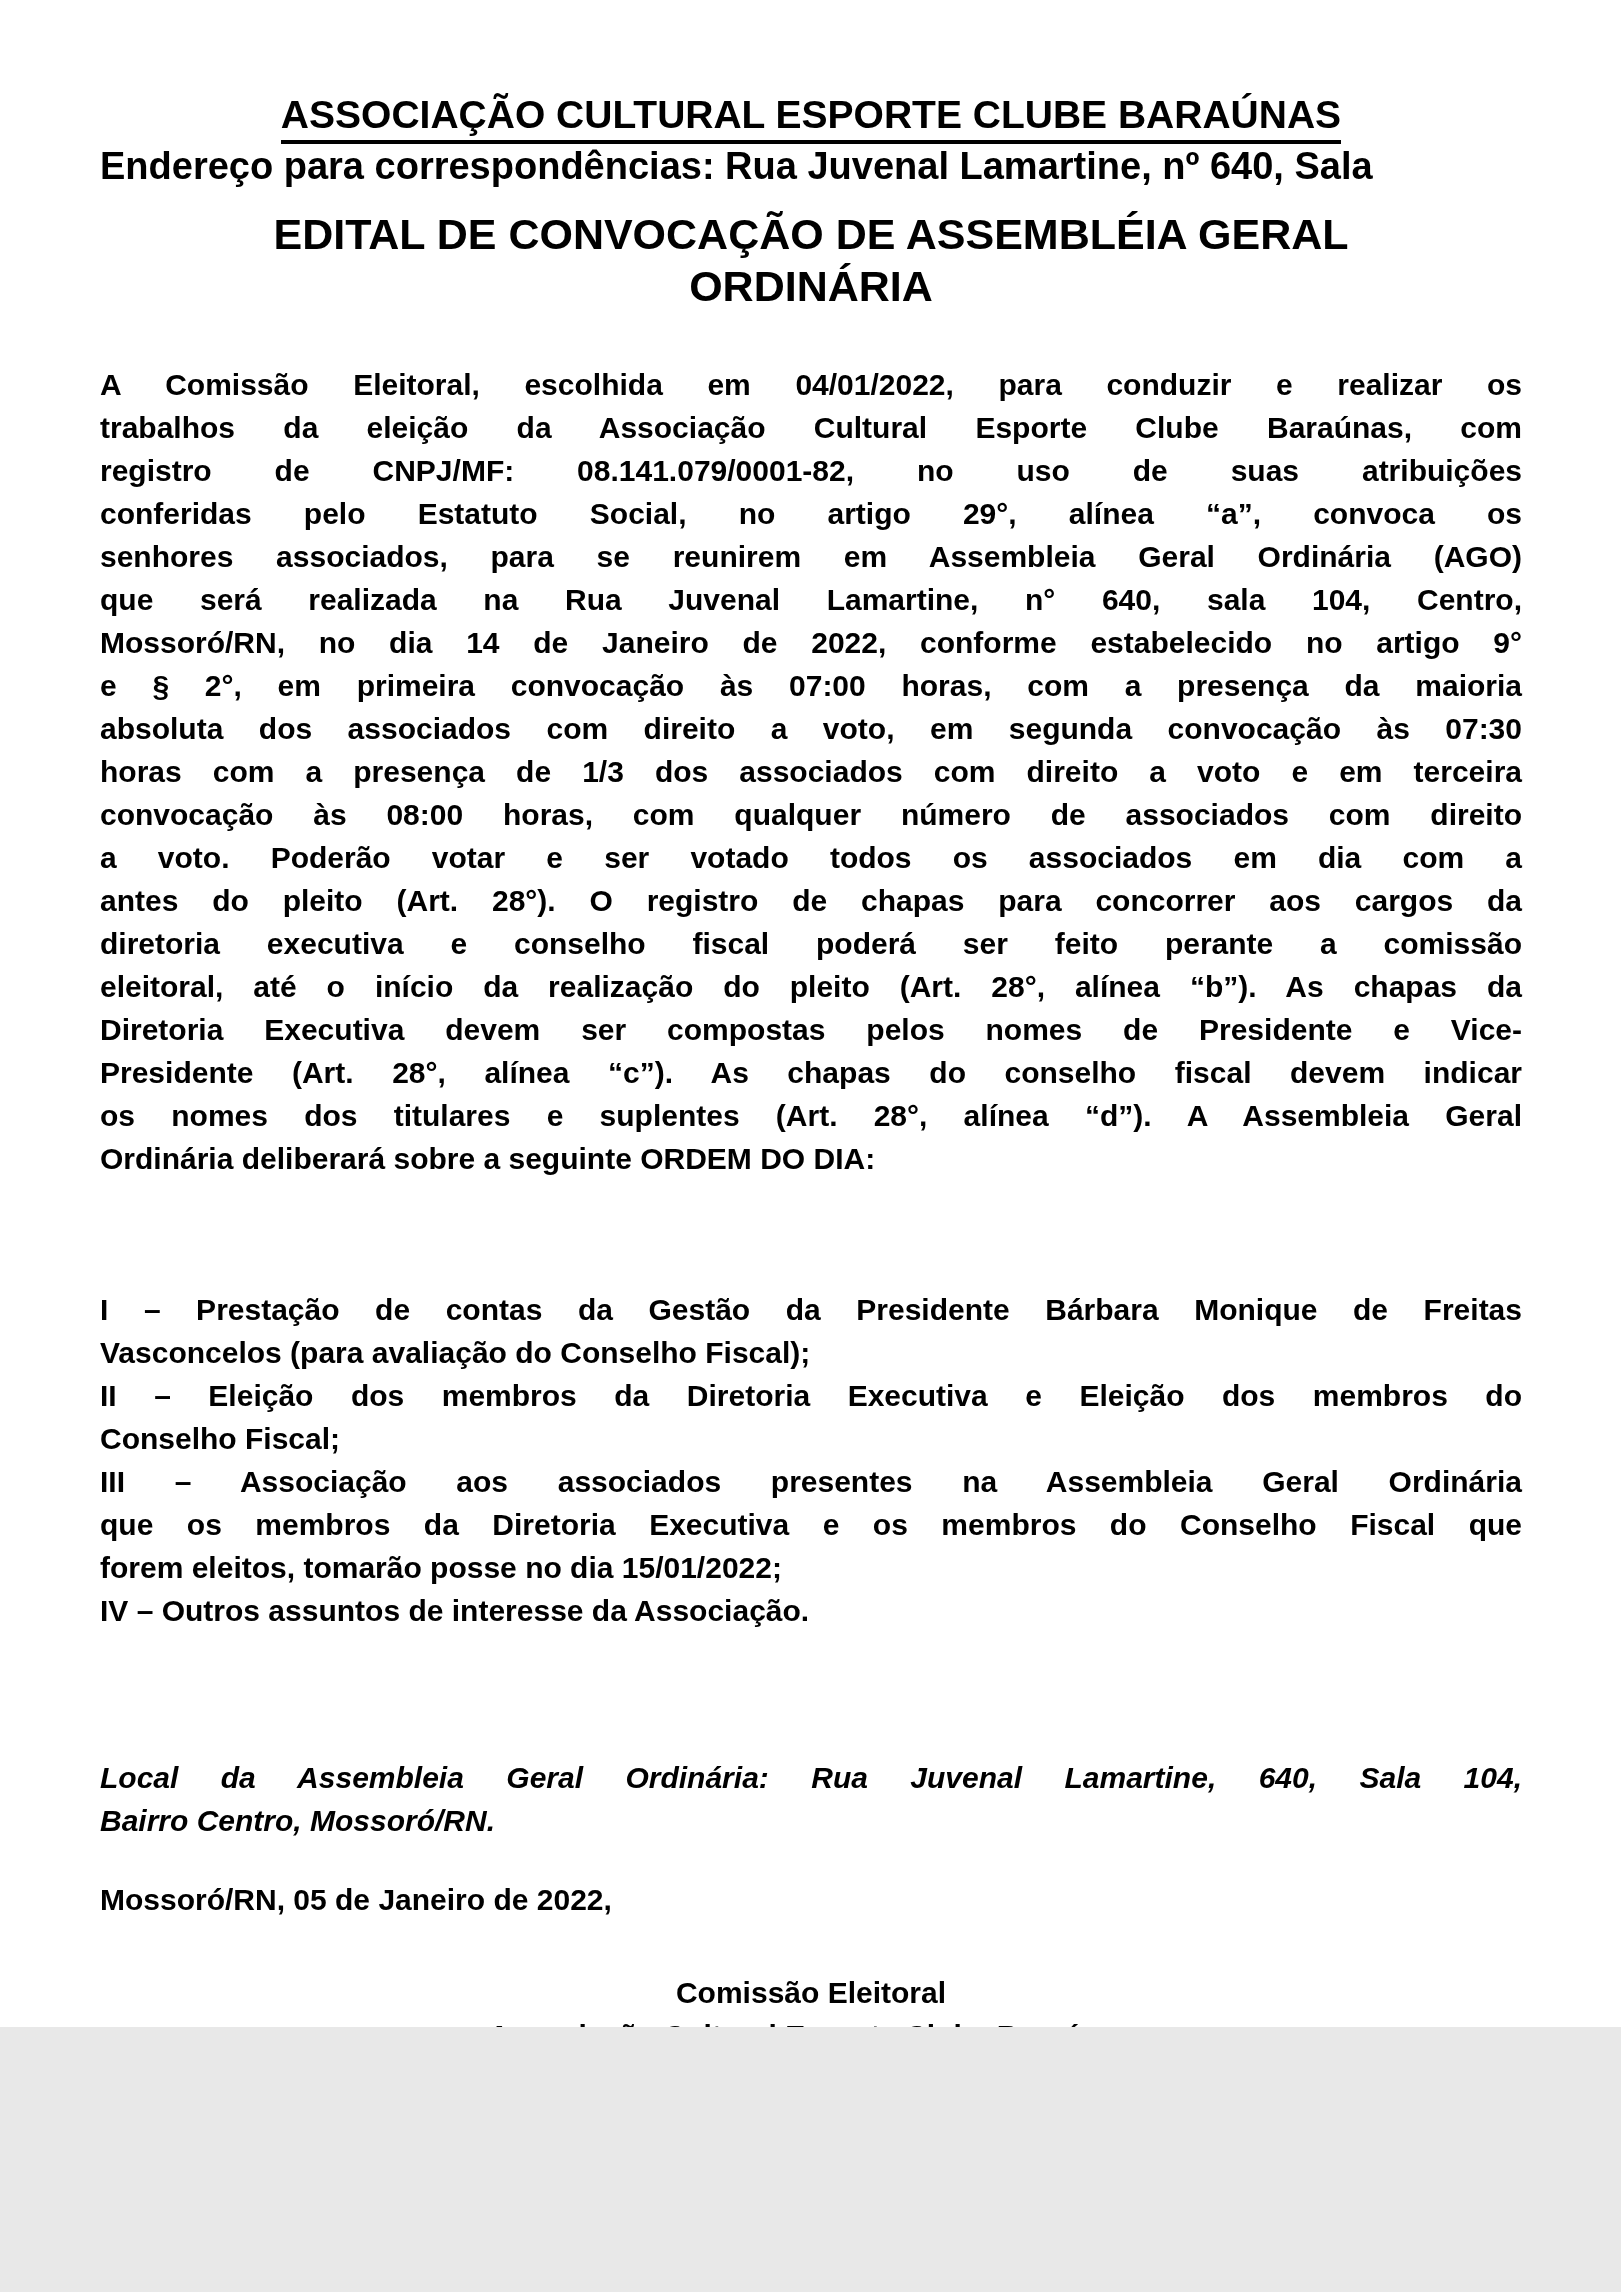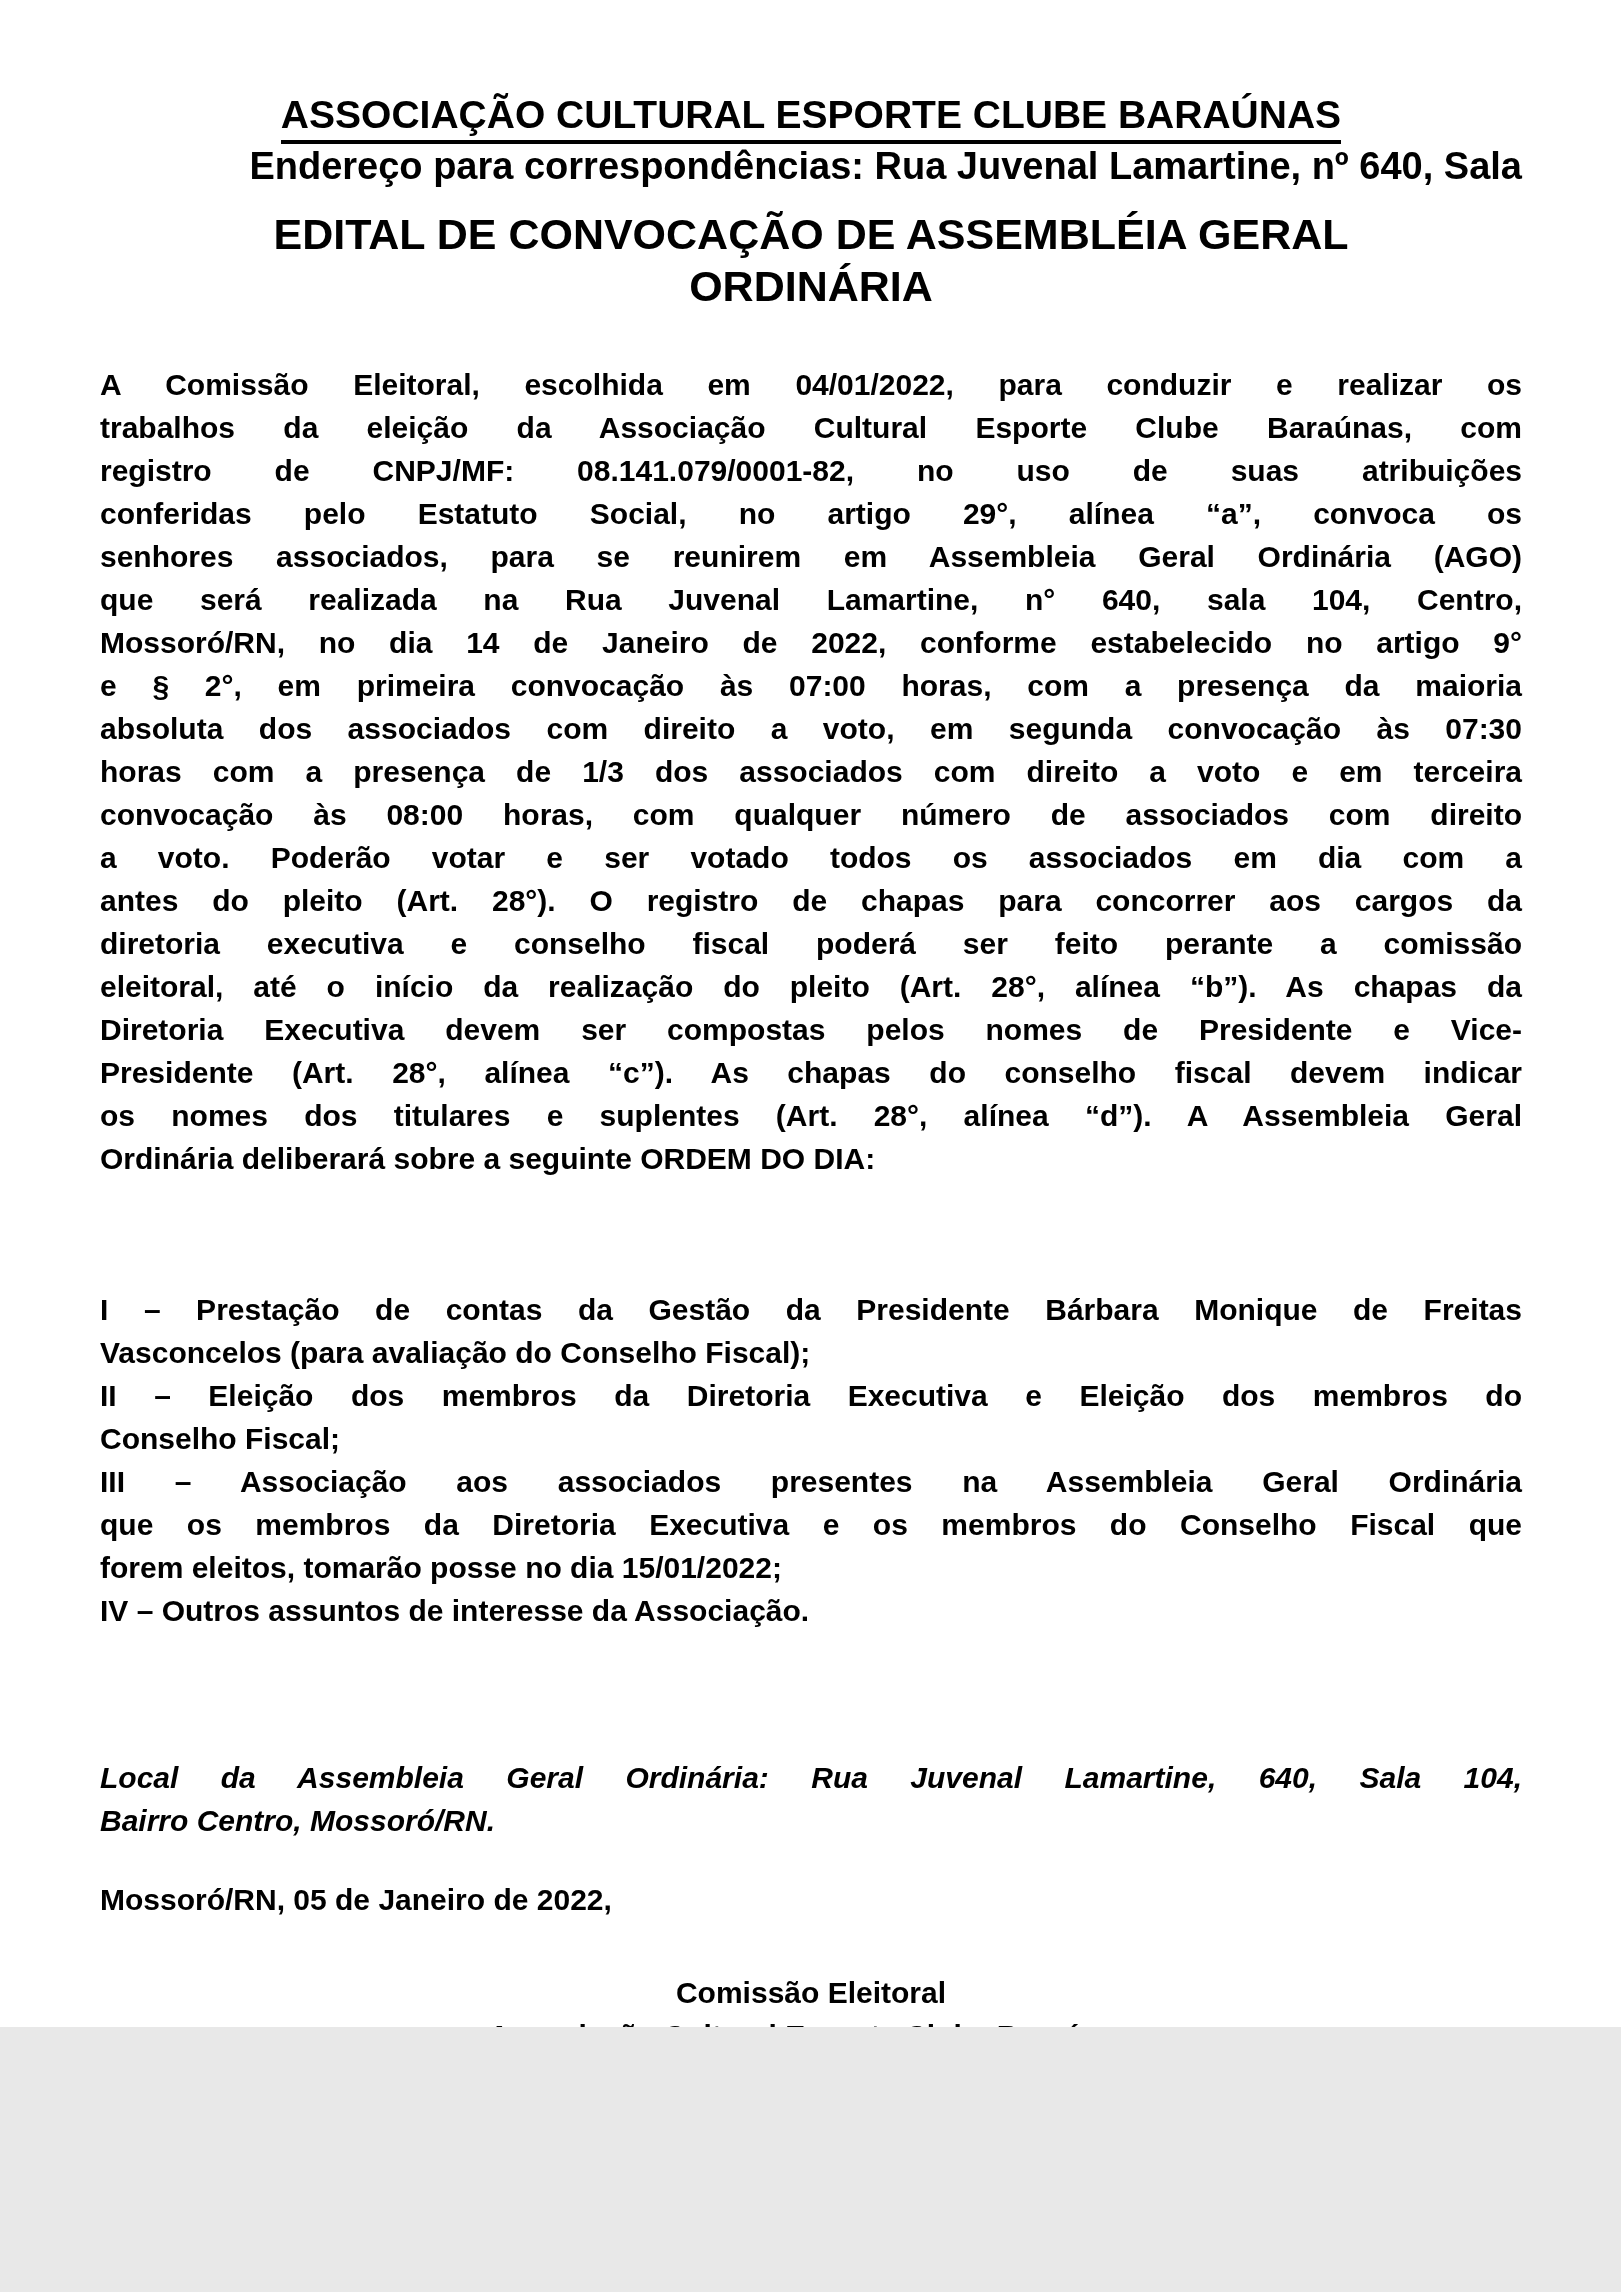--- a/index.html
+++ b/index.html
@@ -17,21 +17,21 @@
     overflow: hidden;
   }
   .letterhead { text-align: center; }
   .org-name-line { font-size: 39px; line-height: 50px; }
   .org-name-underline {
     display: inline-block;
     border-bottom: 4.5px solid #000;
     padding-bottom: 0px;
   }
   .org-address { font-size: 38px; line-height: 45px; }
-  .org-address .cline { text-align: right; }
+  .org-address .cline { text-align: left; }
 
   .doc-title {
     margin-top: 19px;
     font-size: 43px;
     line-height: 52px;
     text-align: center;
   }
   .doc-title .cline { text-align: center; }
 
   .body-text { font-size: 30px; line-height: 43px; }

